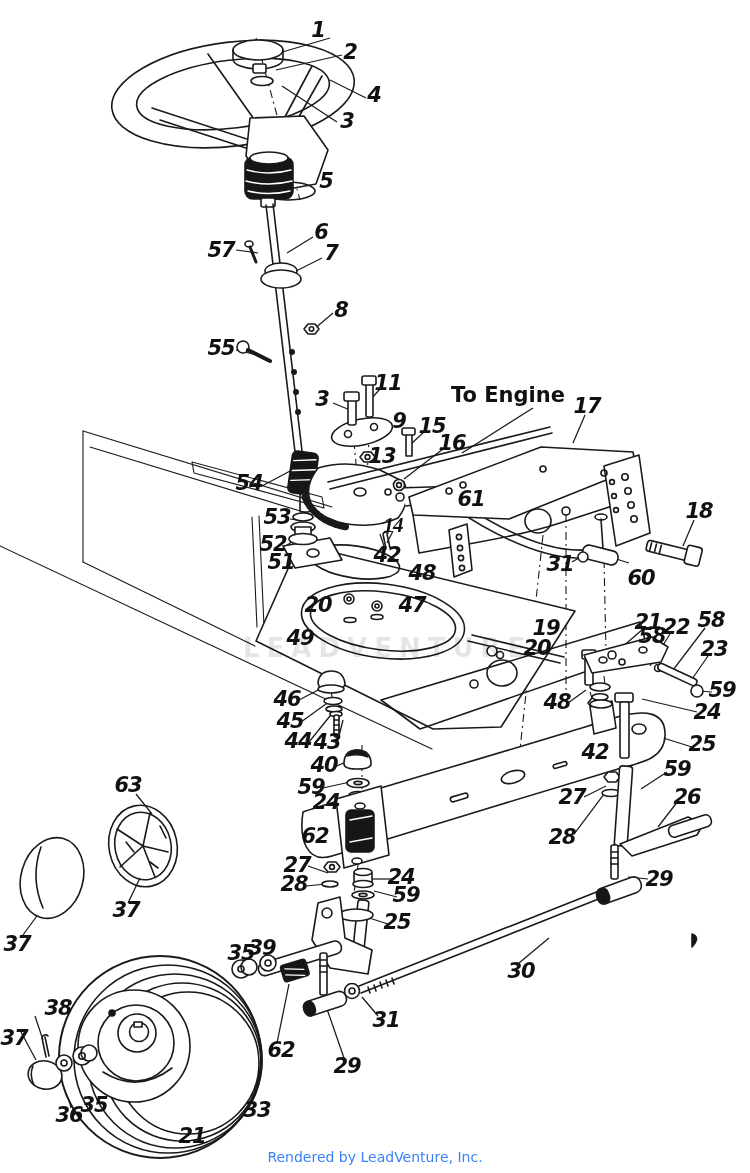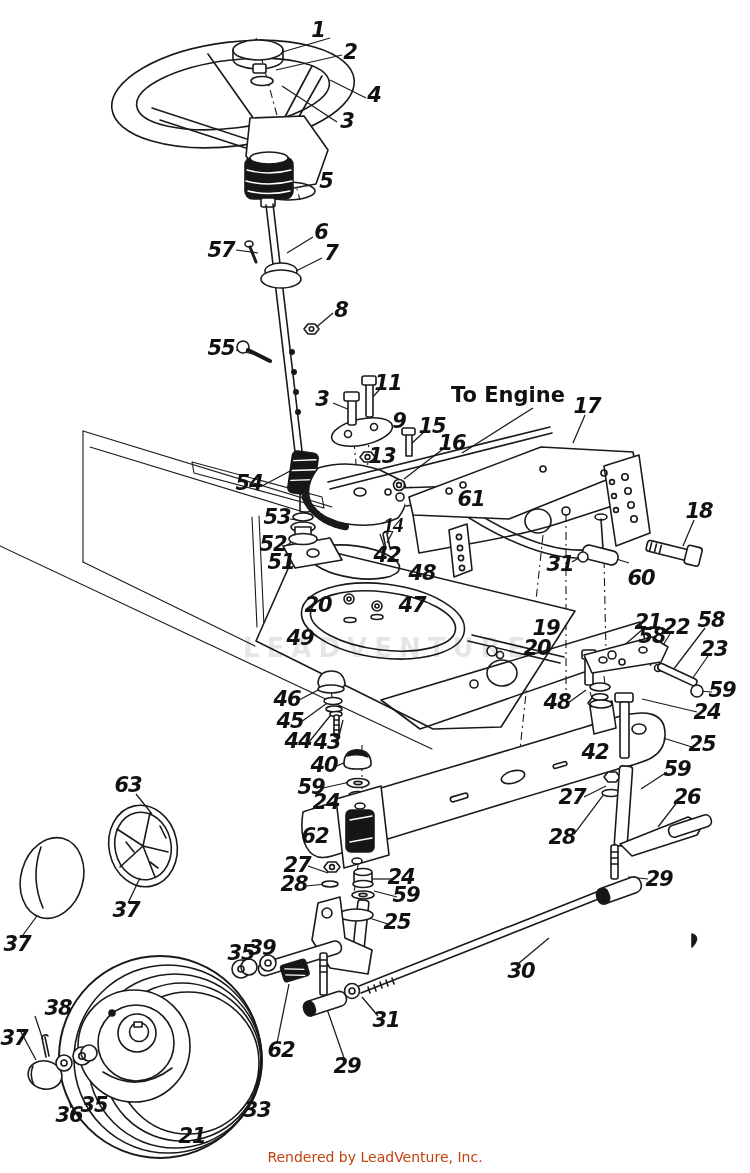--- a/index.html
+++ b/index.html
@@ -6,21 +6,21 @@
   #stage{position:relative;width:750px;height:1173px;background:#ffffff;overflow:hidden;
          font-family:"DejaVu Sans","Liberation Sans",sans-serif;}
   #art{position:absolute;left:0;top:0;}
   .callout{position:absolute;transform:translate(-50%,-50%);font:italic 700 21px "DejaVu Sans","Liberation Sans",sans-serif;
            color:#111;white-space:nowrap;letter-spacing:-1px;}
   .annotation{position:absolute;transform:translate(-50%,-50%);font:800 21px "DejaVu Sans","Liberation Sans",sans-serif;
            color:#111;white-space:nowrap;}
   .watermark{position:absolute;left:243px;top:633px;font:700 26px "DejaVu Sans","Liberation Sans",sans-serif;
            letter-spacing:7px;color:rgba(0,0,0,0.10);white-space:nowrap;}
   .footer{position:absolute;left:0;right:0;bottom:8px;text-align:center;
-           font:400 14px "DejaVu Sans","Liberation Sans",sans-serif;color:#c2410c;}
+           font:400 14px "DejaVu Sans","Liberation Sans",sans-serif;color:#3b82f6;}
   svg *{vector-effect:none;}
   .ln{stroke:#1a1a1a;fill:none;stroke-width:1.6;stroke-linecap:round;stroke-linejoin:round;}
   .thin{stroke-width:1.1;}
   .leader line{stroke:#1a1a1a;stroke-width:1.25;}
   .dash{stroke:#1a1a1a;fill:none;stroke-width:1.1;stroke-dasharray:8 4 2 4;}
   .fw{fill:#ffffff;}
   .fd{fill:#161616;}
   .wr{stroke:#ffffff;stroke-width:1.4;fill:none;}
 </style>
 </head>

